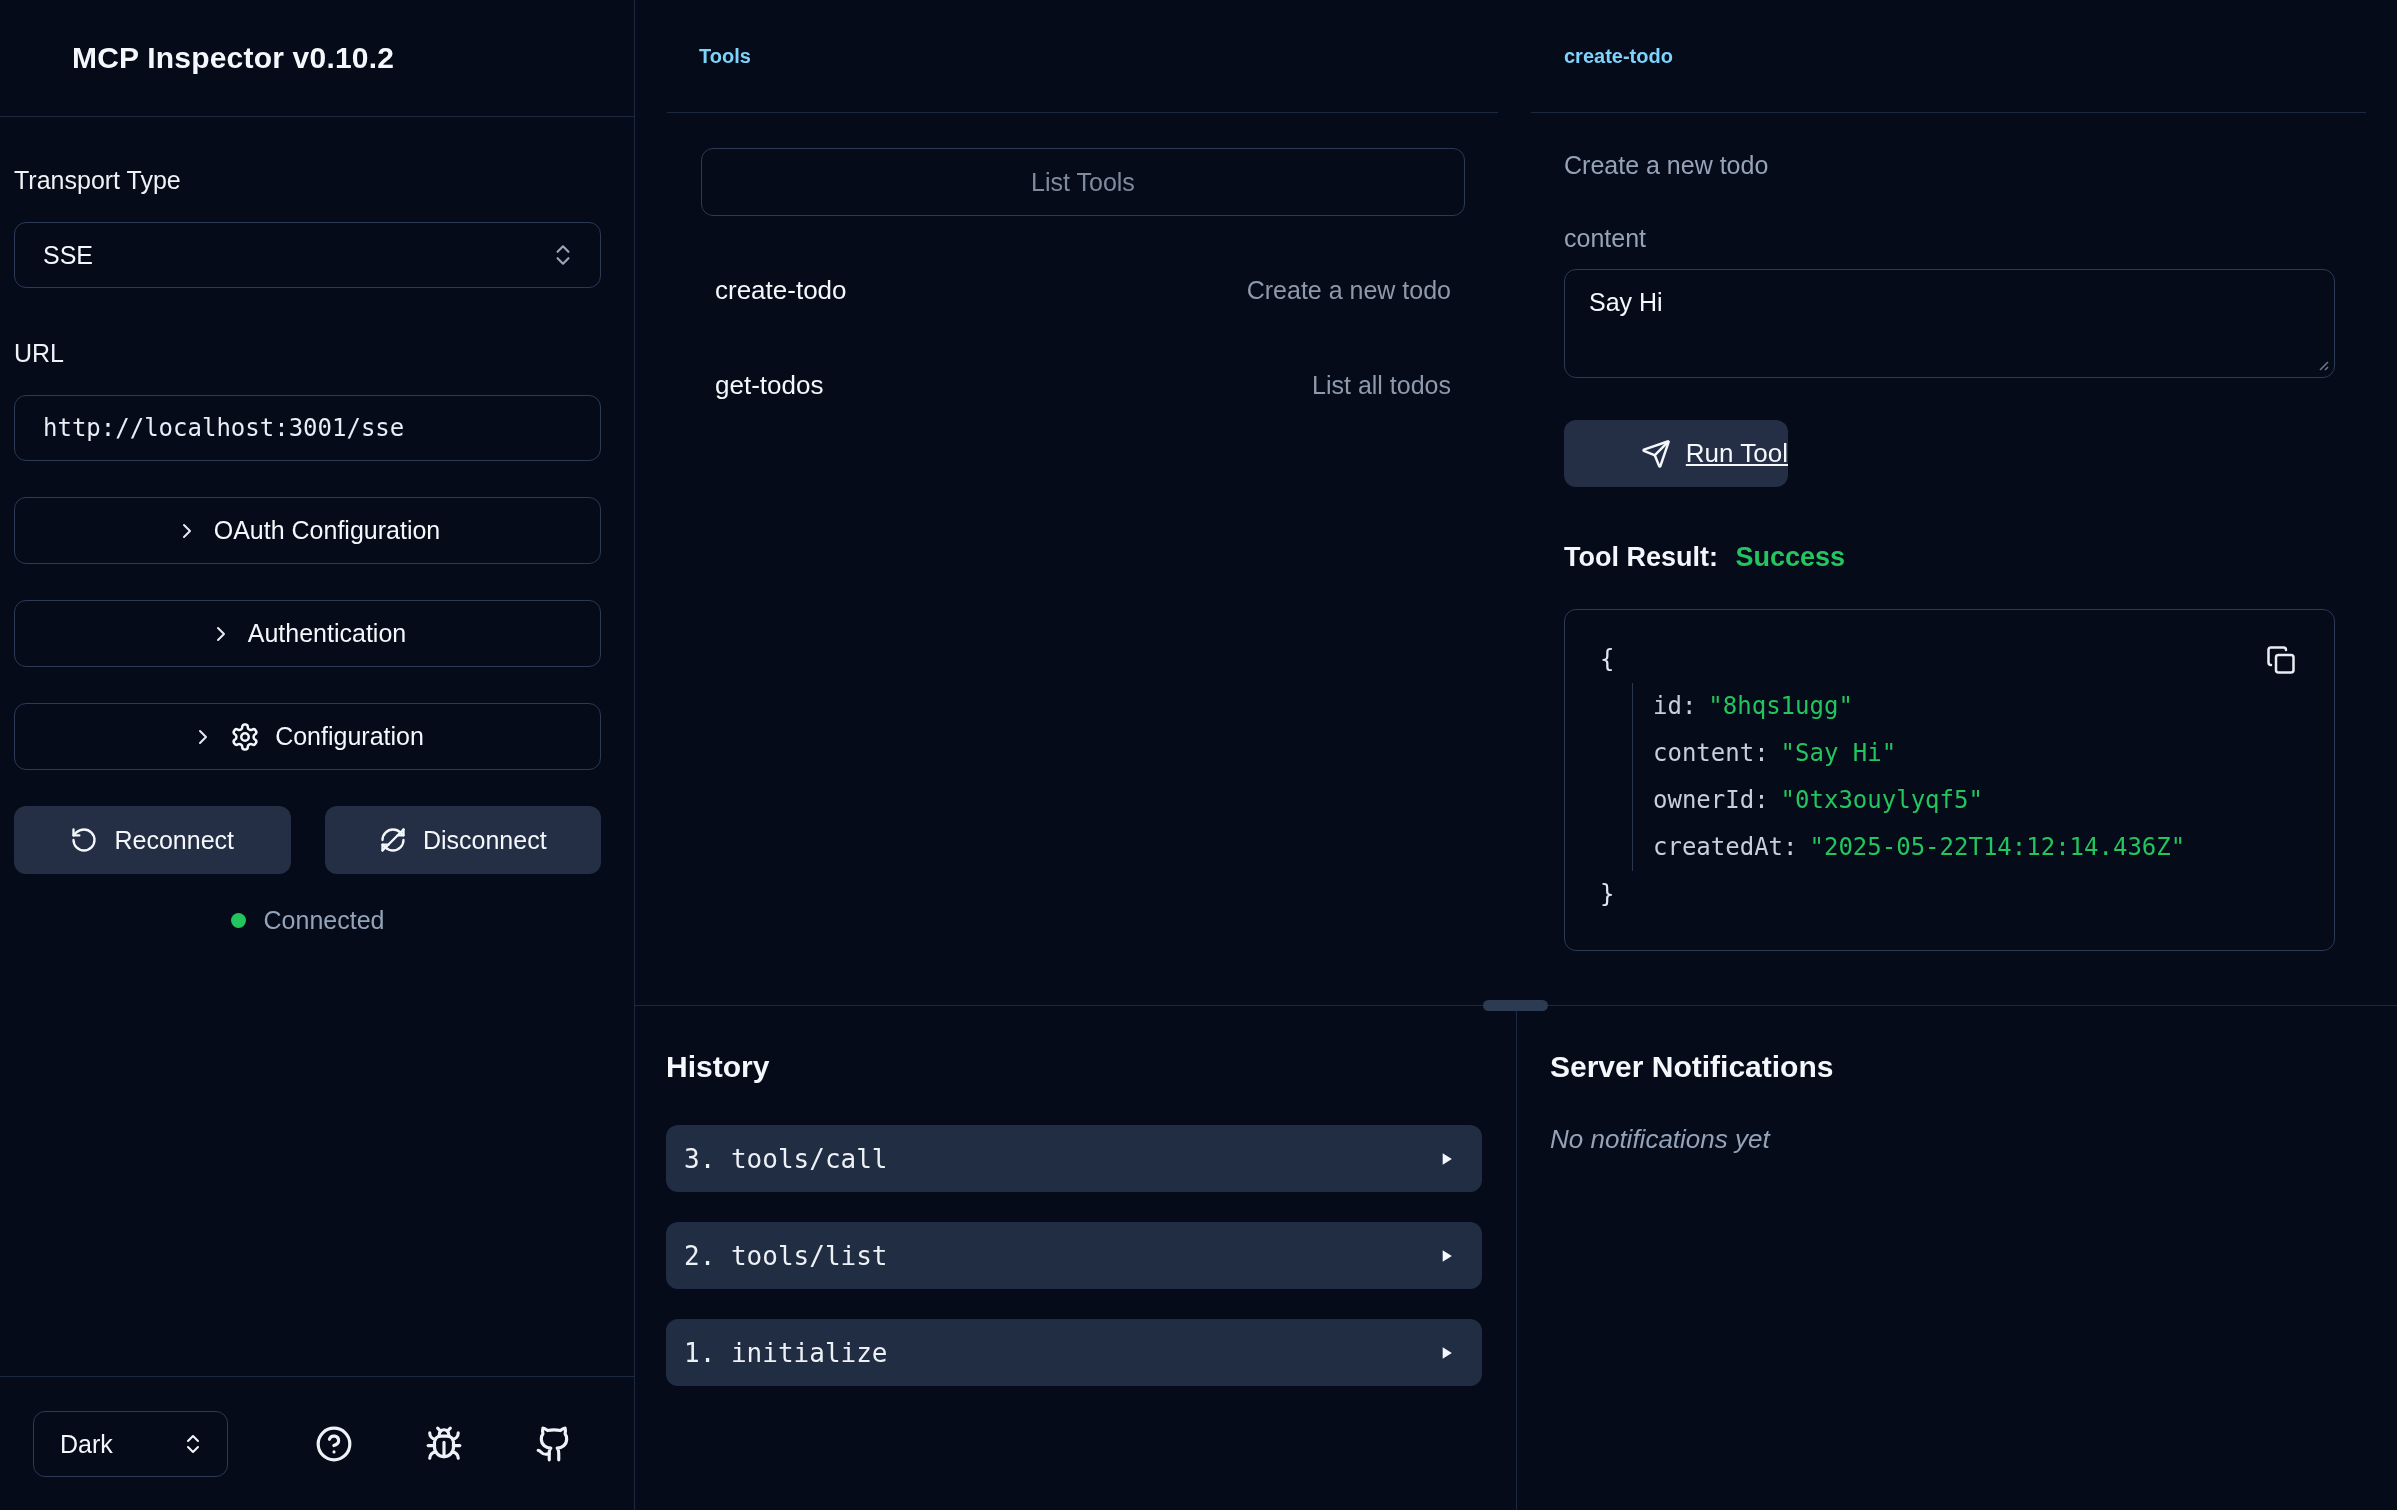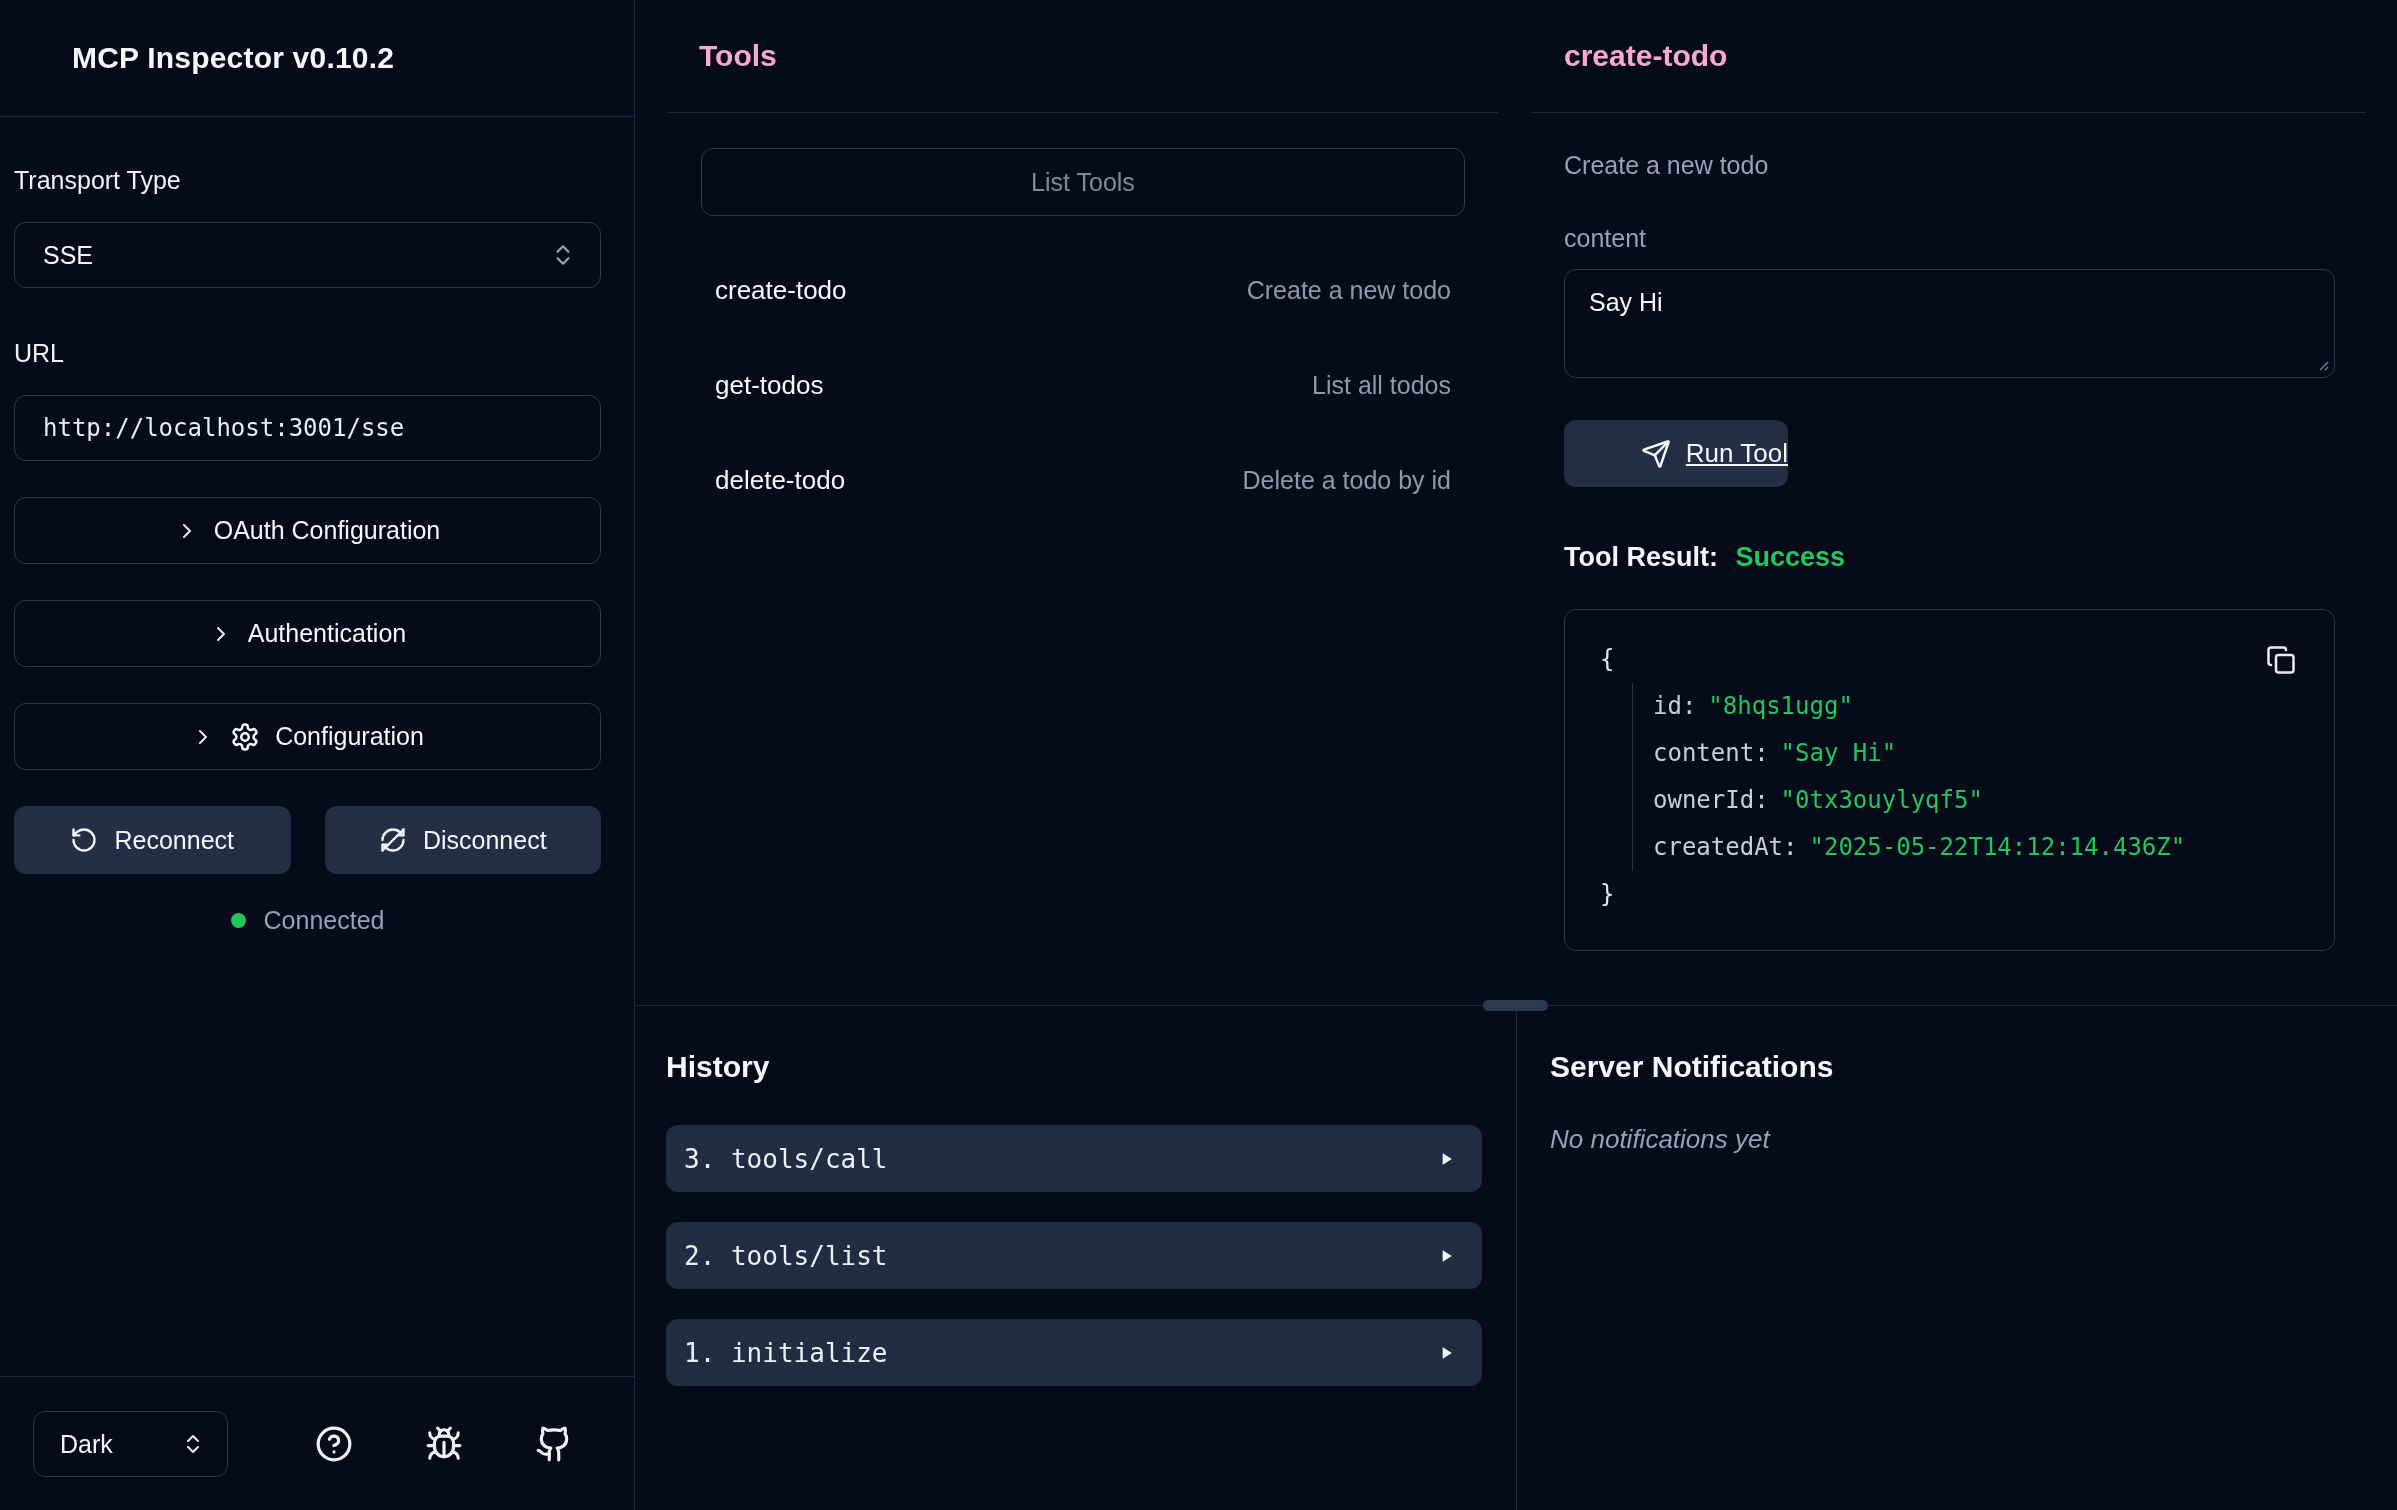--- a/index.html
+++ b/index.html
@@ -43,21 +43,21 @@
   .footer-icons { display:flex; gap:70px; margin-left:86px; }
   .icon-btn { width:40px; height:40px; color:#eef2f7; display:flex; align-items:center; justify-content:center; cursor:pointer; background:none; border:none; }
   svg { display:block; }
 
   
   .main { flex:1; display:flex; flex-direction:column; position:relative; }
   .top-row { height:1006px; border-bottom:1px solid #1c2840; display:flex; }
   .tools-panel { width:881px; flex:none; display:flex; flex-direction:column; }
   .detail-panel { flex:1; display:flex; flex-direction:column; }
   .panel-header { height:112px; display:flex; align-items:center; flex:none; }
-  .panel-title { font-size:30px; font-weight:700; color:#f9a8d4; }
+  .panel-title { font-size:20px; font-weight:700; color:#7dd3fc; }
   .tools-panel .panel-title { margin-left:64px; }
   .detail-panel .panel-title { margin-left:48px; }
   .panel-divider { height:1px; background:#1c2840; flex:none; }
   .tools-panel .panel-divider { margin:0 18px 0 32px; }
   .detail-panel .panel-divider { margin:0 32px 0 15px; }
 
   .tools-body { padding:35px 51px 0 66px; }
   .wide-btn {
     width:100%; height:68px; border:1px solid #2b3a55; border-radius:12px; background:transparent;
     font-size:25px; font-family:inherit; display:flex; align-items:center; justify-content:center; cursor:pointer;
@@ -253,24 +253,20 @@
           <button class="wide-btn dim">List Tools</button>
 
           <div class="tool-rows">
             <div class="tool-row">
               <span class="tool-name">create-todo</span>
               <span class="tool-desc">Create a new todo</span>
             </div>
             <div class="tool-row">
               <span class="tool-name">get-todos</span>
               <span class="tool-desc">List all todos</span>
-            </div>
-            <div class="tool-row">
-              <span class="tool-name">delete-todo</span>
-              <span class="tool-desc">Delete a todo by id</span>
             </div>
           </div>
         </div>
       </section>
 
       <section class="detail-panel">
         <div class="panel-header">
           <h2 class="panel-title">create-todo</h2>
         </div>
         <div class="panel-divider"></div>

